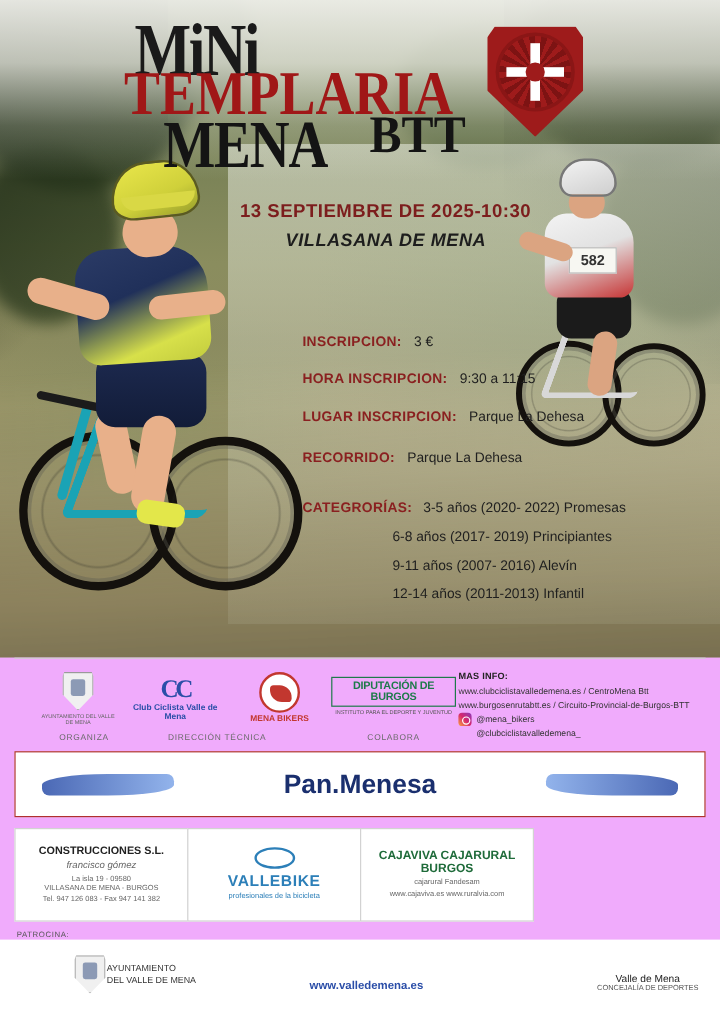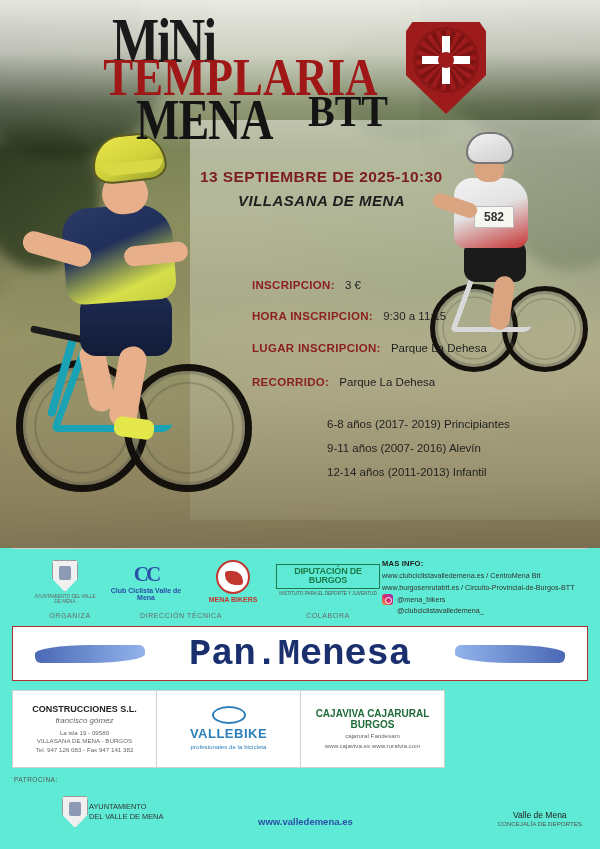--- a/index.html
+++ b/index.html
@@ -206,21 +206,21 @@
   .info-row { margin-bottom:17px; line-height:1.25; }
   .lbl { color:#8a2020; font-weight:bold; letter-spacing:0.3px; }
   .val { color:#1f1f1f; margin-left:7px; }
 
   .cats { position:absolute; left:252px; top:418px; width:330px; font-size:11.5px; color:#1f1f1f;}
   .cats .lbl { color:#8a2020; font-weight:bold; }
   .cats div { margin-bottom:10px; line-height:1.2; }
   .cats .indent { margin-left:75px; }
 
   
-  .sponsors { position:absolute; left:0; top:548px; width:600px; height:301px; background:#5eead4; }
+  .sponsors { position:absolute; left:0; top:548px; width:600px; height:235px; background:#f0abfc; }
   .divider { position:absolute; left:12px; width:576px; height:1px; background:#cfcfcf; }
 
   .org-row { position:absolute; left:14px; top:6px; width:360px; height:66px; }
   .org-item { position:absolute; text-align:center; font-size:6px; color:#555; }
   .cap { position:absolute; font-size:7px; color:#6a6a6a; letter-spacing:0.6px; text-align:center; }
 
   .mas-info { position:absolute; left:382px; top:10px; width:212px; font-size:7.2px; color:#333; line-height:1.62;}
   .mas-info .head { font-weight:bold; color:#222; font-size:7.6px; letter-spacing:0.2px; }
   .ig-line { display:flex; align-items:center; gap:4px; }
   .ig-icon {
@@ -232,21 +232,21 @@
     content:""; position:absolute; left:3px; top:3px; width:5px; height:5px;
     border:1.2px solid #fff; border-radius:50%;
   }
 
   .pan-banner {
     position:absolute; left:12px; top:78px; width:576px; height:55px;
     border:1.5px solid #b03030; background:#fff;
     display:flex; align-items:center; justify-content:center;
   }
   .pan-text {
-    font-family:Liberation Mono, monospace; font-size:37px; font-weight:bold;
+    font-family:Liberation Sans, sans-serif; font-size:22px; font-weight:bold;
     color:#1a2f6e; letter-spacing:0px;
   }
   .pan-swoosh {
     position:absolute; width:110px; height:18px;
     background:linear-gradient(90deg,#2b4ea8,#7fa6e8);
     border-radius:50% 6px 50% 6px; opacity:0.85;
   }
 
   .sponsor-grid {
     position:absolute; left:12px; top:142px; width:576px; height:78px;
@@ -369,20 +369,24 @@
       <span class="lbl">LUGAR INSCRIPCION:</span>
       <span class="val">Parque La Dehesa</span>
     </div>
     <div class="info-row" style="margin-top:20px;">
       <span class="lbl">RECORRIDO:</span>
       <span class="val">Parque La Dehesa</span>
     </div>
   </div>
 
   <div class="cats">
+    <div>
+      <span class="lbl">CATEGRORÍAS:</span>
+      <span style="margin-left:6px;">3-5 años (2020- 2022) Promesas</span>
+    </div>
     <div class="indent">6-8 años (2017- 2019) Principiantes</div>
     <div class="indent">9-11 años (2007- 2016) Alevín</div>
     <div class="indent">12-14 años (2011-2013) Infantil</div>
   </div>
 
   <div class="sponsors">
     <div class="divider" style="top:0px;"></div>
 
     <div class="org-row">
       <div class="org-item" style="left:18px; top:6px;">

